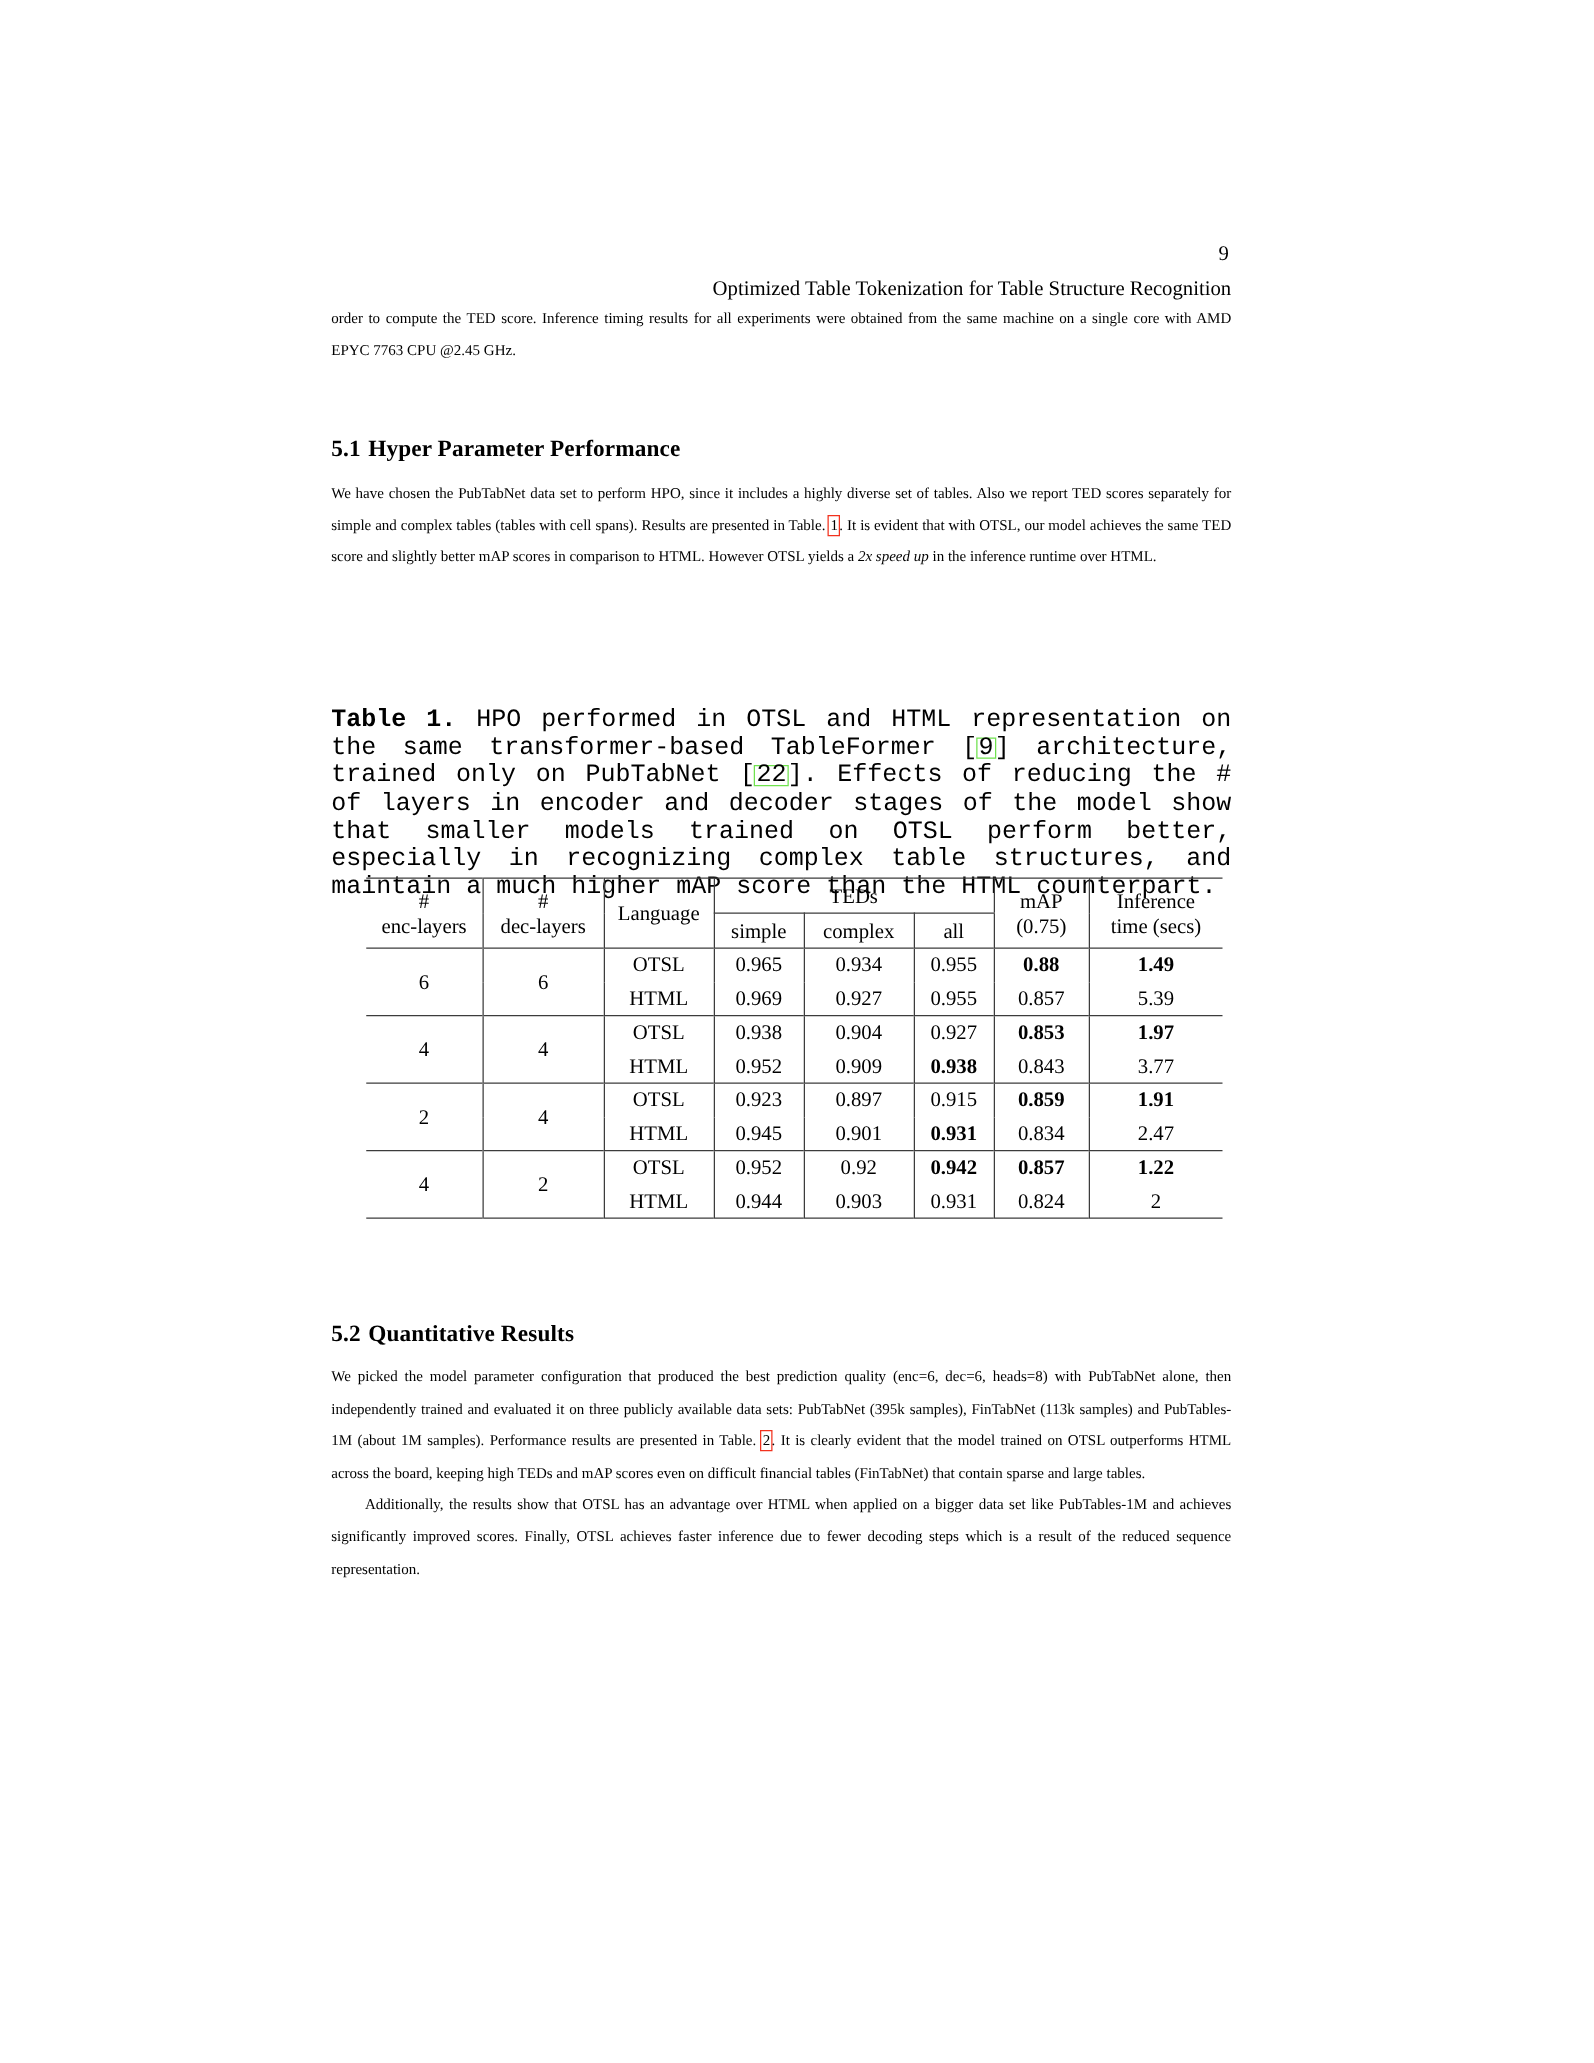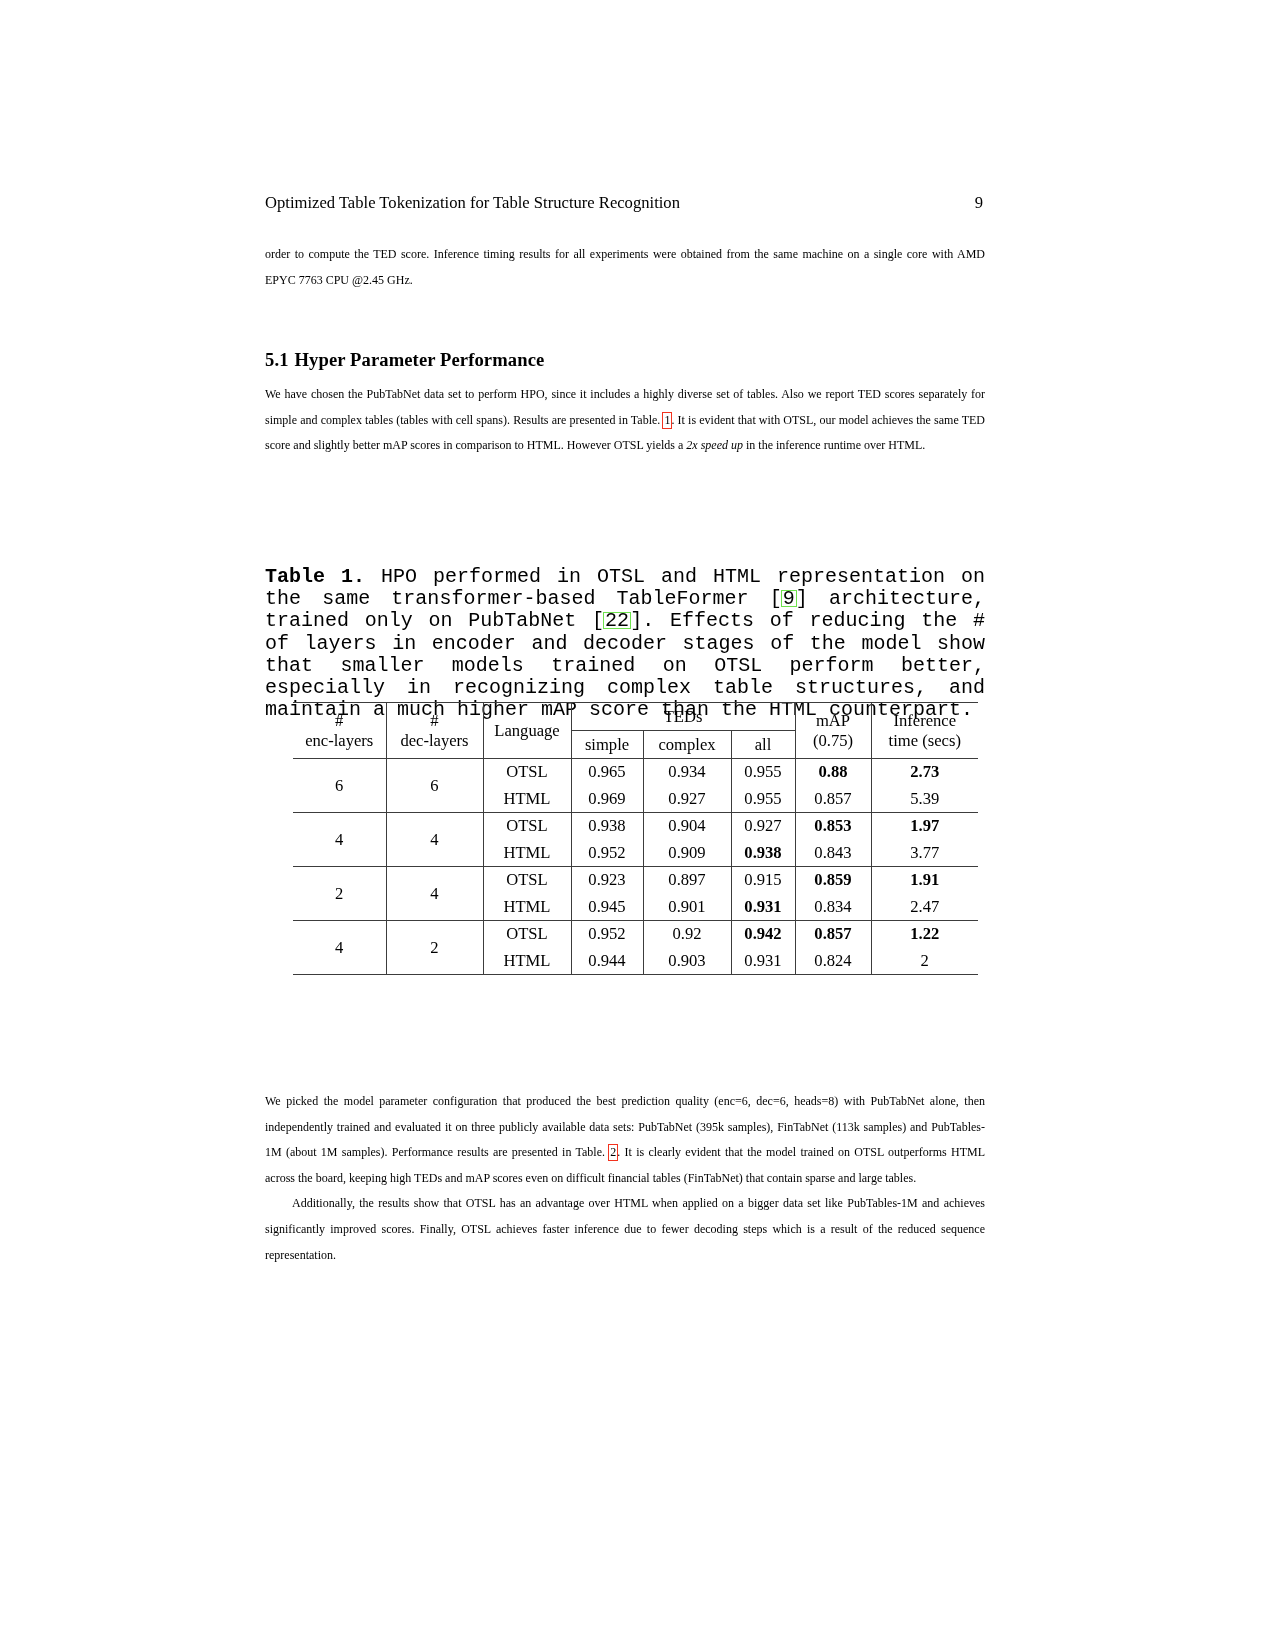--- a/index.html
+++ b/index.html
@@ -8,21 +8,21 @@
     width: 1275px; height: 1650px; position: relative;
     font-family: "Liberation Serif", serif;
     color: #000000;
   }
   .page { position: absolute; inset: 0; background: #ffffff; overflow: hidden; }
 
   .running-header {
     position: absolute; top: 193px; left: 265px; width: 720px;
     font-size: 16.6px; line-height: 20px;
   }
-  .rh-title { display: block; text-align: left; }
+  .rh-title { display: block; text-align: right; margin-top: 28px; }
   .rh-page { position: absolute; right: 2px; top: 0; }
 
   .block { position: absolute; left: 265px; width: 720px; }
   .just { text-align: justify; }
   .body-text { font-size: 12px; line-height: 25.6px; }
 
   .section-heading { font-weight: bold; font-size: 18.6px; letter-spacing: 0.1px; }
   .section-number { margin-right: 6px; }
 
   .caption { font-size: 20px; line-height: 22.2px; font-family: Liberation Mono, monospace; }
@@ -103,21 +103,21 @@
       </thead>
       <tbody>
         <tr class="gs">
           <td rowspan="2">6</td>
           <td class="bl" rowspan="2">6</td>
           <td class="bl">OTSL</td>
           <td class="bl">0.965</td>
           <td class="bl">0.934</td>
           <td class="bl">0.955</td>
           <td class="bl b">0.88</td>
-          <td class="bl b">2.73</td>
+          <td class="bl b">1.49</td>
         </tr>
         <tr>
           <td class="bl">HTML</td>
           <td class="bl">0.969</td>
           <td class="bl">0.927</td>
           <td class="bl">0.955</td>
           <td class="bl">0.857</td>
           <td class="bl">5.39</td>
         </tr>
         <tr class="gs">
@@ -170,19 +170,22 @@
           <td class="bl">HTML</td>
           <td class="bl">0.944</td>
           <td class="bl">0.903</td>
           <td class="bl">0.931</td>
           <td class="bl">0.824</td>
           <td class="bl">2</td>
         </tr>
       </tbody>
     </table>
 
+  <h2 class="block section-heading" style="top:1057px">
+    <span class="section-number">5.2</span><span>Quantitative Results</span>
+  </h2>
 
   <div class="block" style="top:1089px">
     <p class="just body-text"><span>We picked the model parameter configuration that produced the best prediction quality (enc=6, dec=6, heads=8) with PubTabNet alone, then independently trained and evaluated it on three publicly available data sets: PubTabNet (395k samples), FinTabNet (113k samples) and PubTables-1M (about 1M samples). Performance results are presented in Table. </span><span class="refbox red">2</span><span>. It is clearly evident that the model trained on OTSL outperforms HTML across the board, keeping high TEDs and mAP scores even on difficult financial tables (FinTabNet) that contain sparse and large tables.</span></p>
     <p class="just body-text par-indent"><span>Additionally, the results show that OTSL has an advantage over HTML when applied on a bigger data set like PubTables-1M and achieves significantly improved scores. Finally, OTSL achieves faster inference due to fewer decoding steps which is a result of the reduced sequence representation.</span></p>
   </div>
 
 </div>
 
 </body></html>

